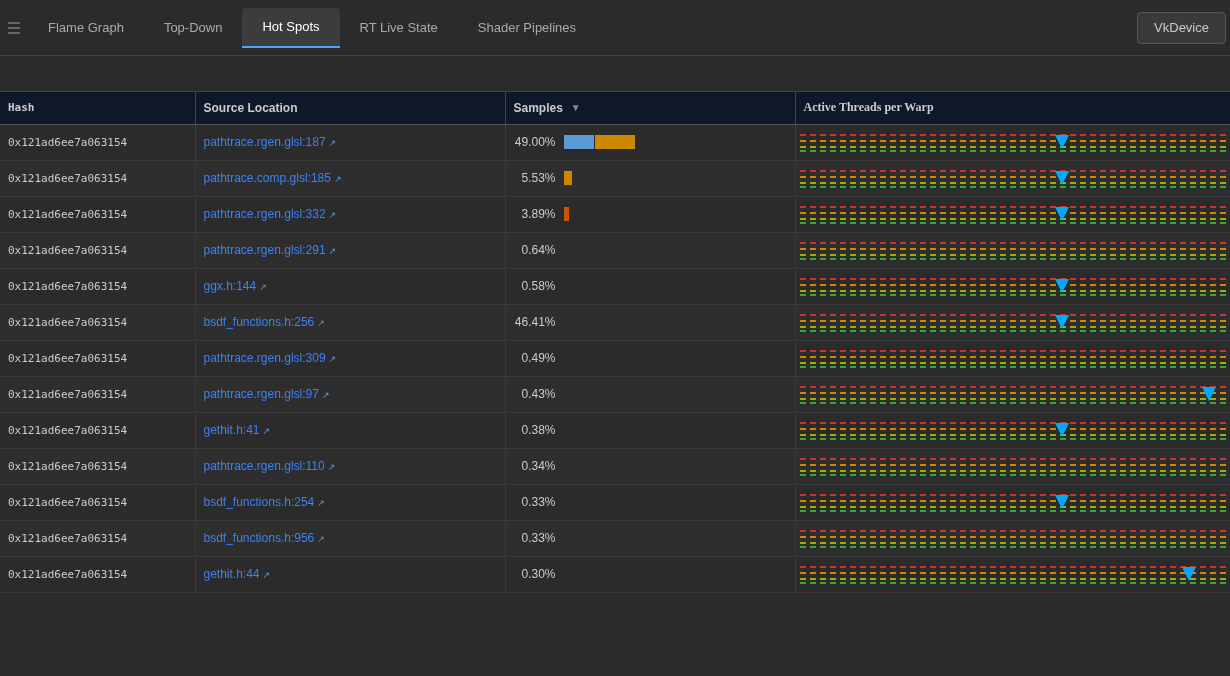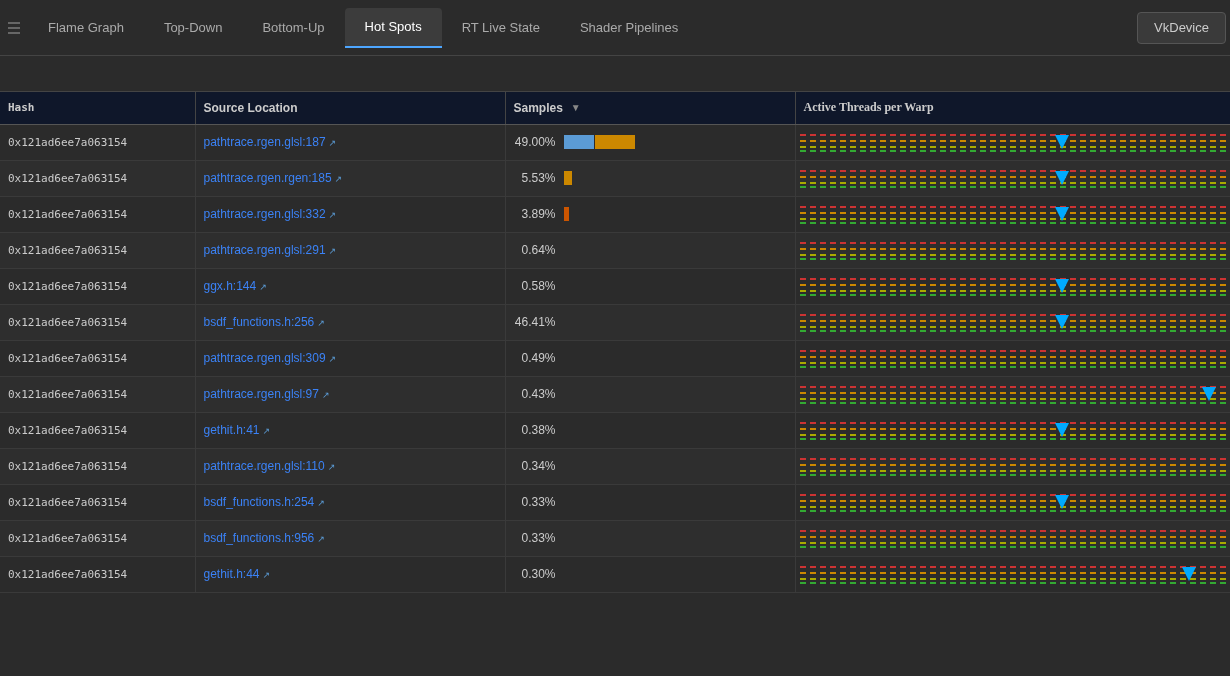--- a/index.html
+++ b/index.html
@@ -232,23 +232,20 @@
     <div class="drag-handle">
       <span></span>
         <span></span>
         <span></span>
     </div>
     <div class="tab" id="tab-flame-graph">
       <span>Flame Graph</span>
     </div>
     <div class="tab" id="tab-top-down">
       <span>Top-Down</span>
-    </div>
-    <div class="tab" id="tab-bottom-up">
-      <span>Bottom-Up</span>
     </div>
     <div class="tab active" id="tab-hot-spots">
       <span>Hot Spots</span>
     </div>
     <div class="tab" id="tab-rt-live-state">
       <span>RT Live State</span>
     </div>
     <div class="tab" id="tab-shader-pipelines">
       <span>Shader Pipelines</span>
     </div>
@@ -299,21 +296,21 @@
                 <div class="warp-line-red"></div>
                 <div class="warp-line-orange"></div>
                 <div class="warp-line-yellow"></div>
                 <div class="warp-line-green" style="top: 18px;"></div>
                 <div class="funnel-marker" style="right: auto; left: 60%;"></div>
               </div>
             </td>
           </tr>
           <tr>
             <td class="col-hash">0x121ad6ee7a063154</td>
-            <td class="col-source"><a class="source-link" href="#">pathtrace.rgen.rgen:185</a><span class="ext-link-icon">↗</span></td>
+            <td class="col-source"><a class="source-link" href="#">pathtrace.comp.glsl:185</a><span class="ext-link-icon">↗</span></td>
             <td class="col-samples">
               <div class="samples-cell">
                 <span class="pct-text">5.53%</span>
                 <div class="bar-container">
                   <span class="bar-seg" style="background: rgb(204, 136, 0); width: 8px;"></span>
                 </div>
               </div>
             </td>
             <td class="col-threads" style="position: relative; padding: 0px 4px;">
               <div class="warp-lines" style="position: relative; width: 100%; height: 20px;">

